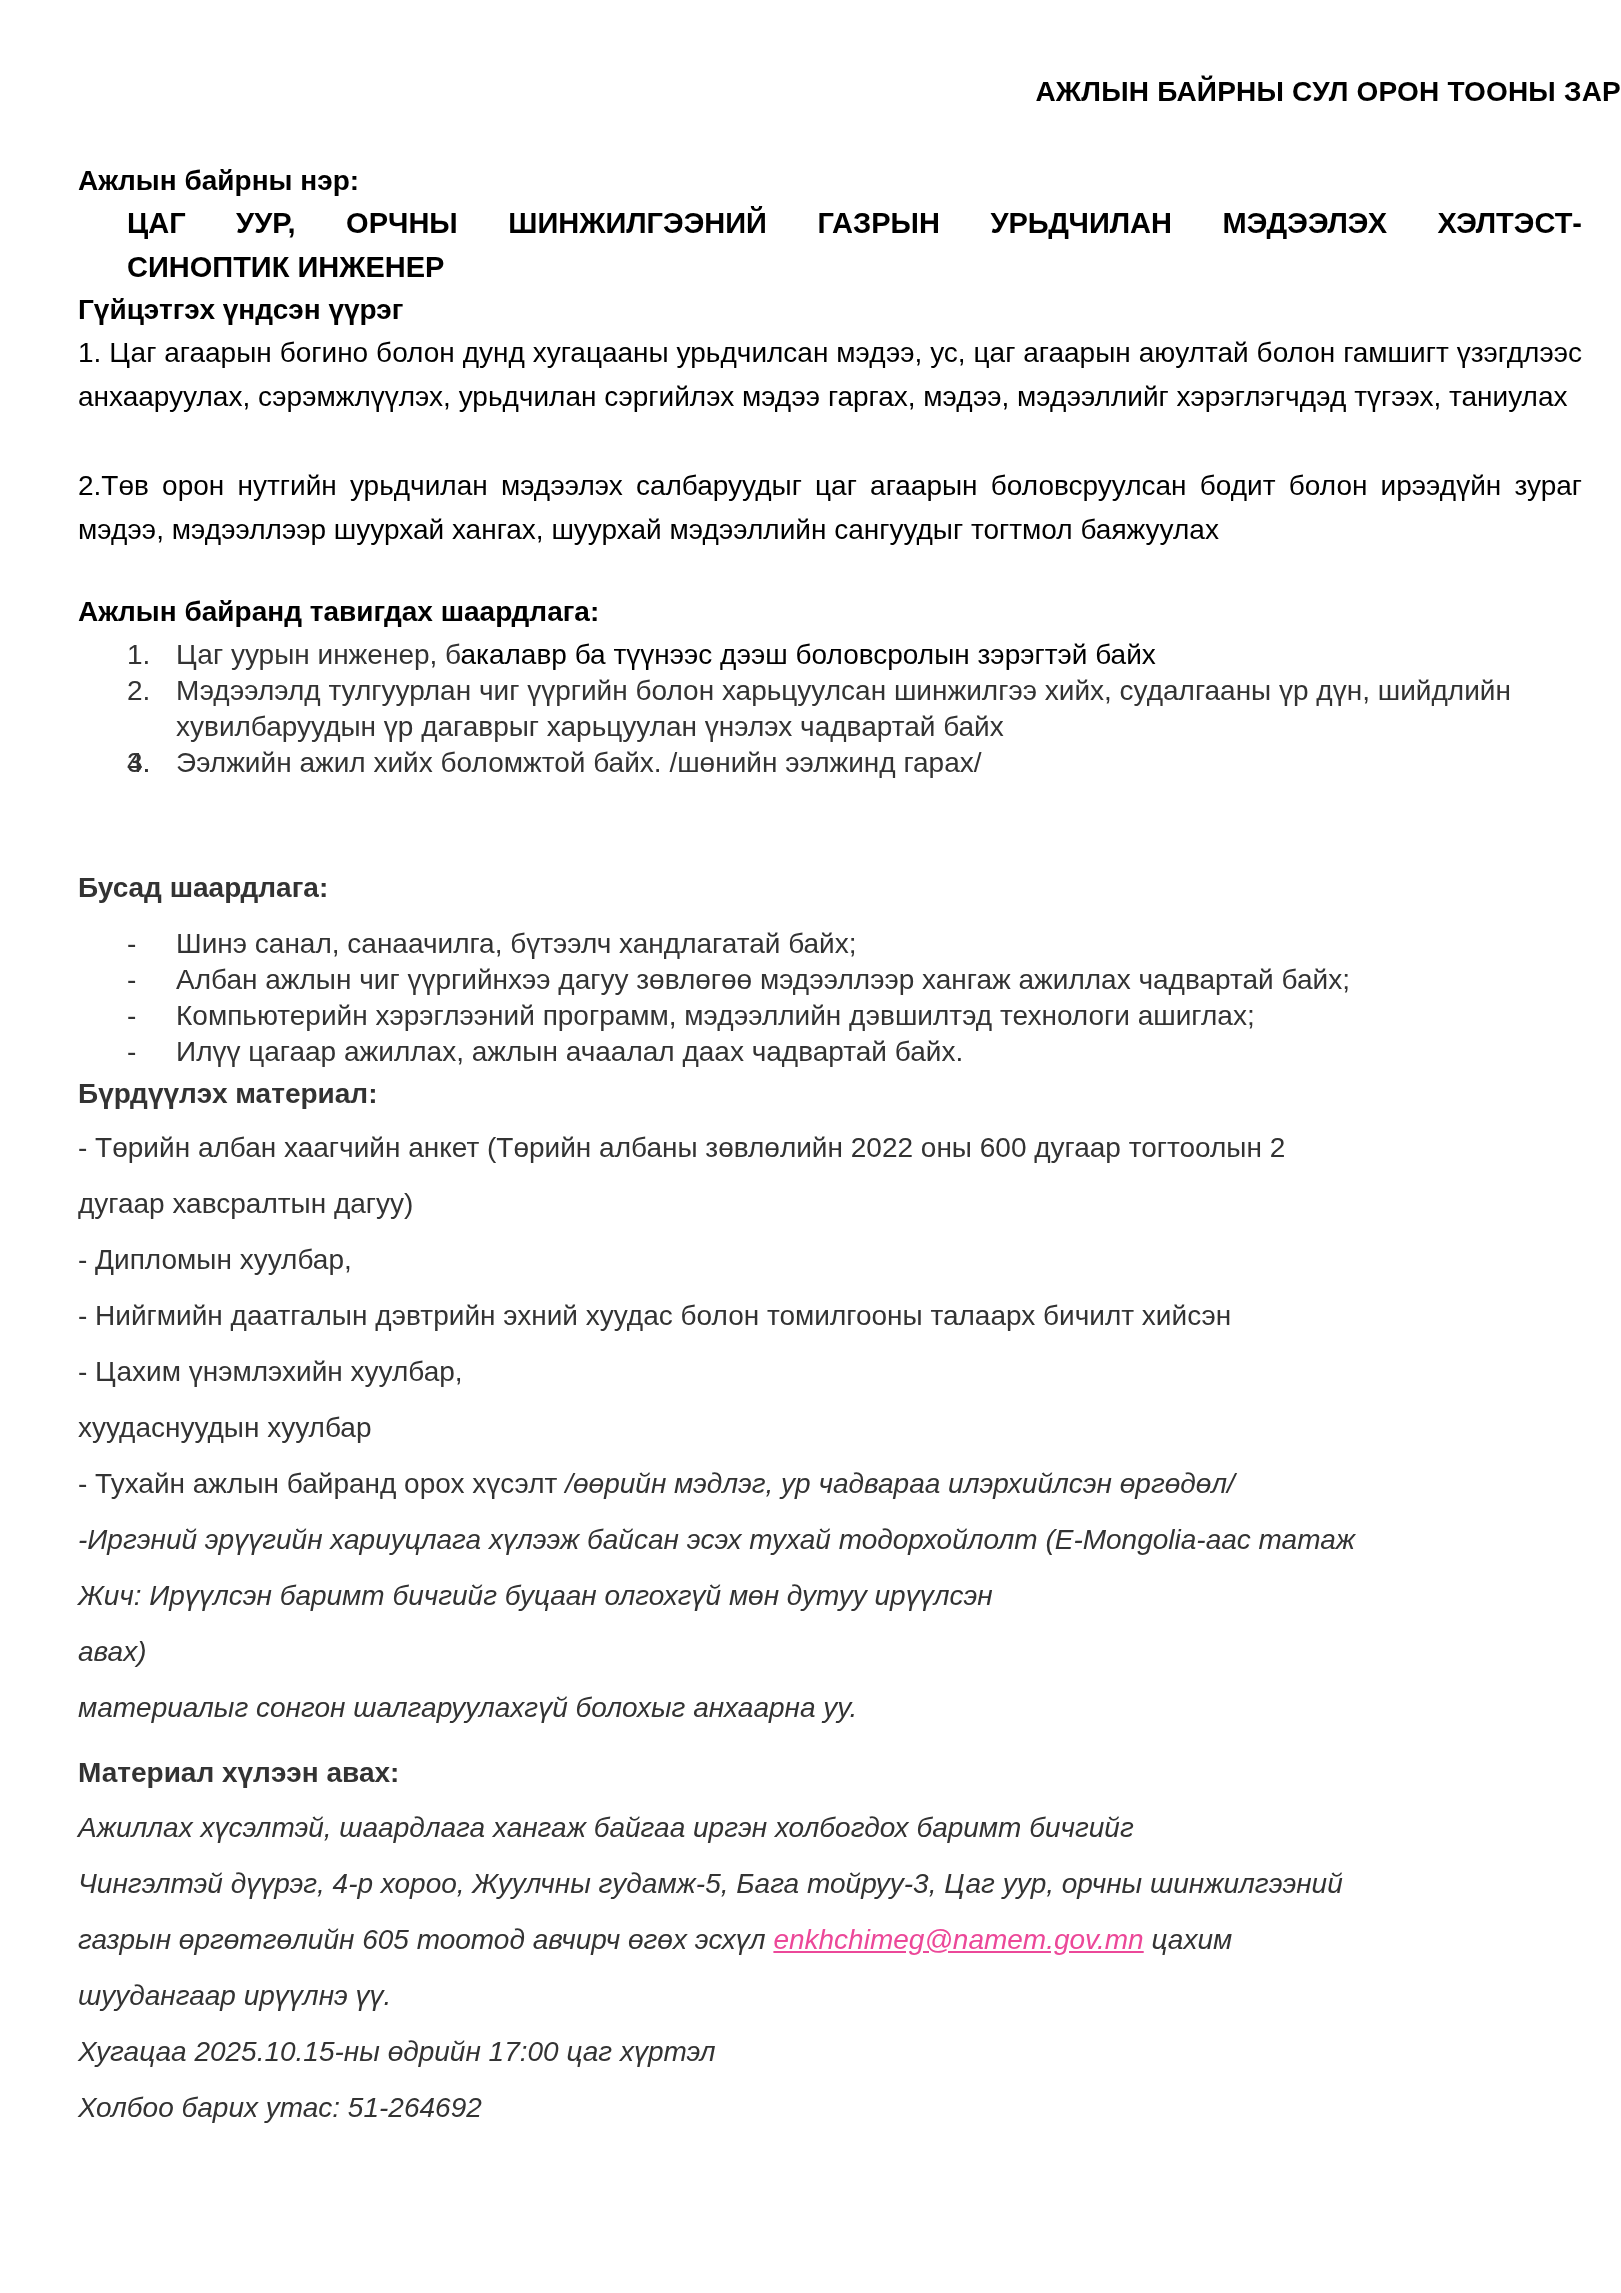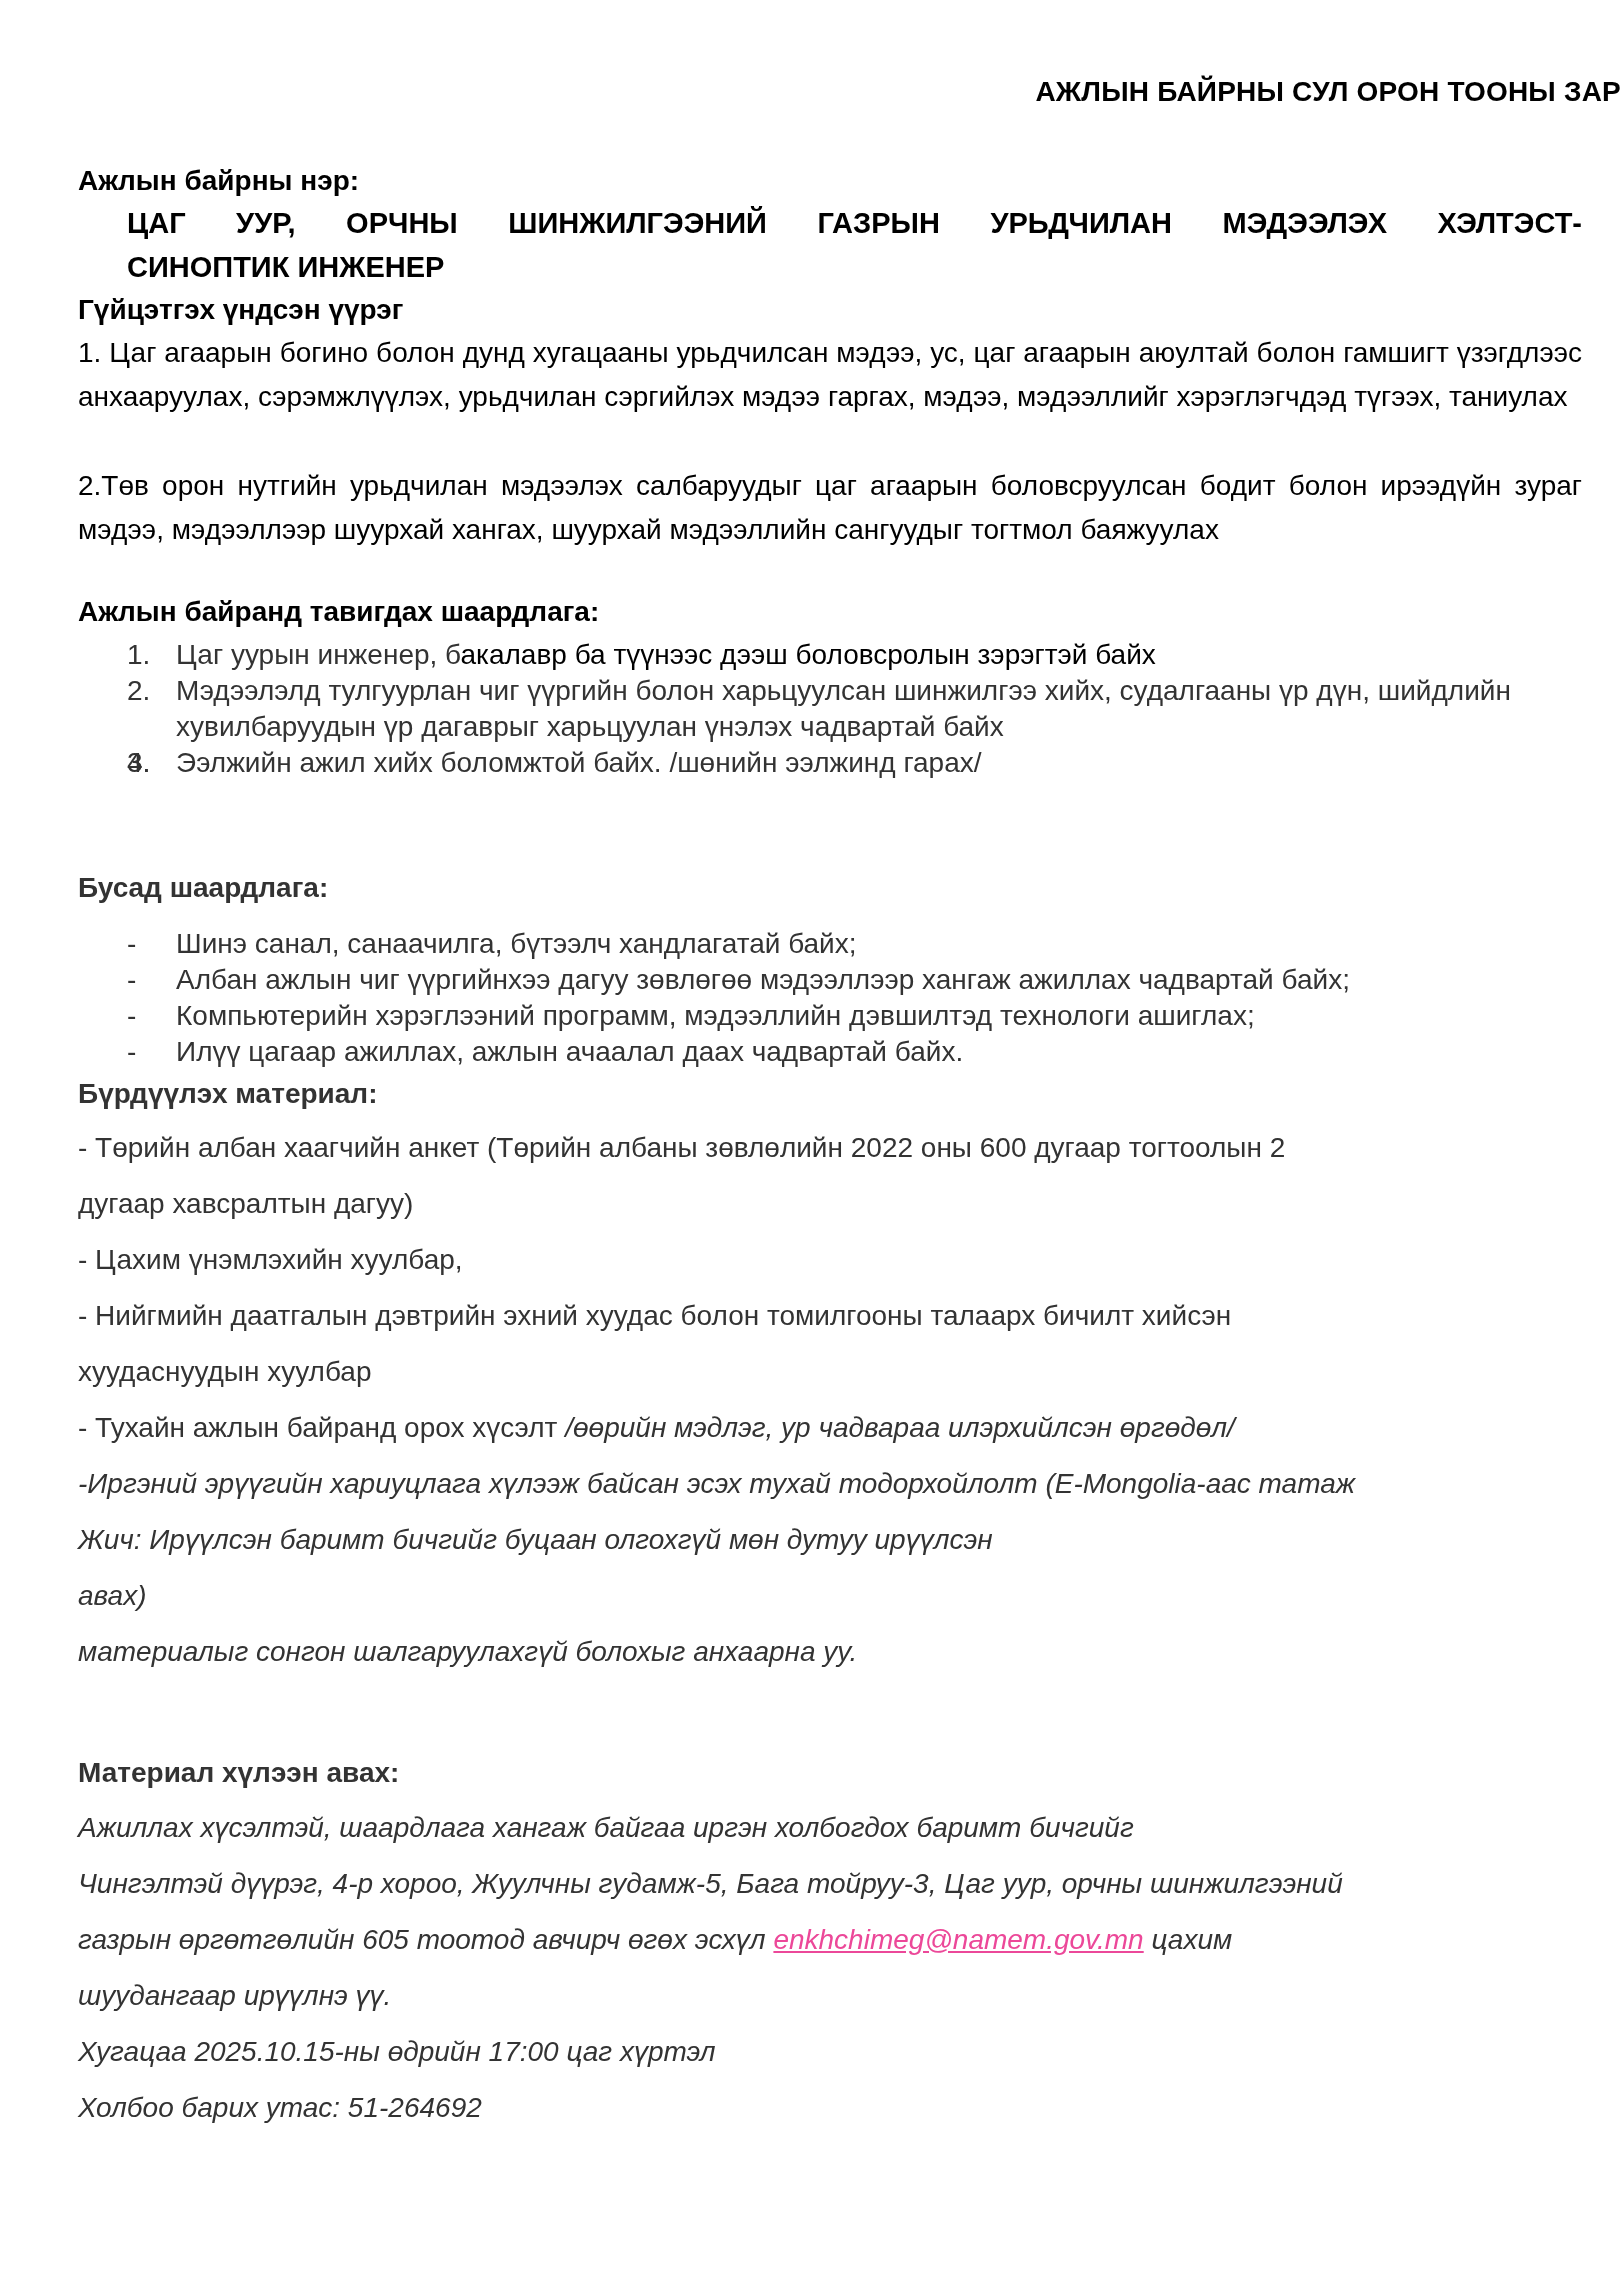--- a/index.html
+++ b/index.html
@@ -75,22 +75,23 @@
     <li><span class="num">-</span><span>Албан ажлын чиг үүргийнхээ дагуу зөвлөгөө мэдээллээр хангаж ажиллах чадвартай байх;</span></li>
     <li><span class="num">-</span><span>Компьютерийн хэрэглээний программ, мэдээллийн дэвшилтэд технологи ашиглах;</span></li>
     <li><span class="num">-</span><span>Илүү цагаар ажиллах, ажлын ачаалал даах чадвартай байх.</span></li>
   </ul>
 
   <div class="abs h gray" style="top:1078px;">Бүрдүүлэх материал:</div>
 
   <div class="abs mat gray" style="top:1120px;">
     <p>- Төрийн албан хаагчийн анкет (Төрийн албаны зөвлөлийн 2022 оны 600 дугаар тогтоолын 2</p>
     <p>дугаар хавсралтын дагуу)</p>
+    <p>- Дипломын хуулбар,</p>
+    <p>- Нийгмийн даатгалын дэвтрийн эхний хуудас болон томилгооны талаарх бичилт хийсэн</p>
     <p>- Цахим үнэмлэхийн хуулбар,</p>
-    <p>- Нийгмийн даатгалын дэвтрийн эхний хуудас болон томилгооны талаарх бичилт хийсэн</p>
     <p>хуудаснуудын хуулбар</p>
     <p><span>- Тухайн ажлын байранд орох хүсэлт </span><span class="it">/өөрийн мэдлэг, ур чадвараа илэрхийлсэн өргөдөл/</span></p>
     <p class="it">-Иргэний эрүүгийн хариуцлага хүлээж байсан эсэх тухай тодорхойлолт (E-Mongolia-аас татаж</p>
     <p class="it">Жич: Ирүүлсэн баримт бичгийг буцаан олгохгүй мөн дутуу ирүүлсэн</p>
     <p class="it">авах)</p>
     <p class="it">материалыг сонгон шалгаруулахгүй болохыг анхаарна уу.</p>
   </div>
 
   <div class="abs h gray" style="top:1757px;">Материал хүлээн авах:</div>
 

